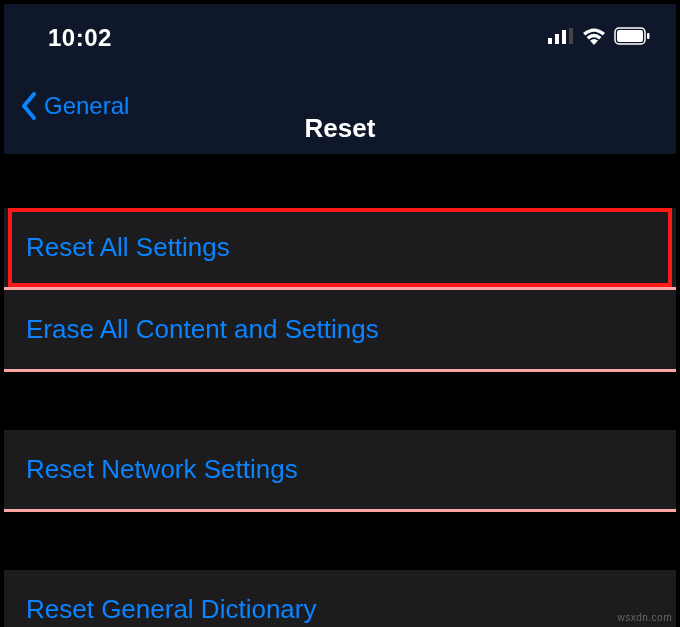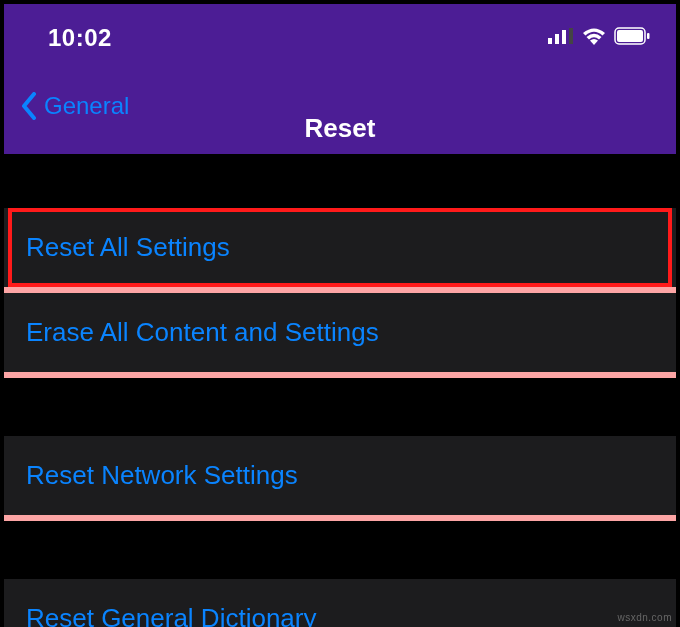--- a/index.html
+++ b/index.html
@@ -10,21 +10,21 @@
       font-family: -apple-system, BlinkMacSystemFont, 'Segoe UI', Helvetica, Arial, sans-serif;
       overflow: hidden;
       position: relative;
     }
     .frame {
       position: absolute;
       top: 4px;
       left: 4px;
       width: 672px;
       height: 619px;
-      background: #4c1d95;
+      background: #0f172a;
     }
     .status-bar {
       display: flex;
       justify-content: space-between;
       align-items: center;
       padding: 18px 26px 10px 44px;
       height: 60px;
     }
     .status-time {
       color: #ffffff;
@@ -74,21 +74,21 @@
       height: 58px;
       background: #000000;
     }
     .list-item {
       background: #1c1c1e;
       padding: 24px 22px;
       color: #0a84ff;
       font-size: 26px;
       font-weight: 400;
       cursor: pointer;
-      border-bottom: 6px solid #fca5a5;
+      border-bottom: 3px solid #fca5a5;
     }
     .list-item:last-in-group {
       border-bottom: none;
     }
     .highlighted {
       position: relative;
     }
     .highlighted::after {
       content: '';
       position: absolute;

